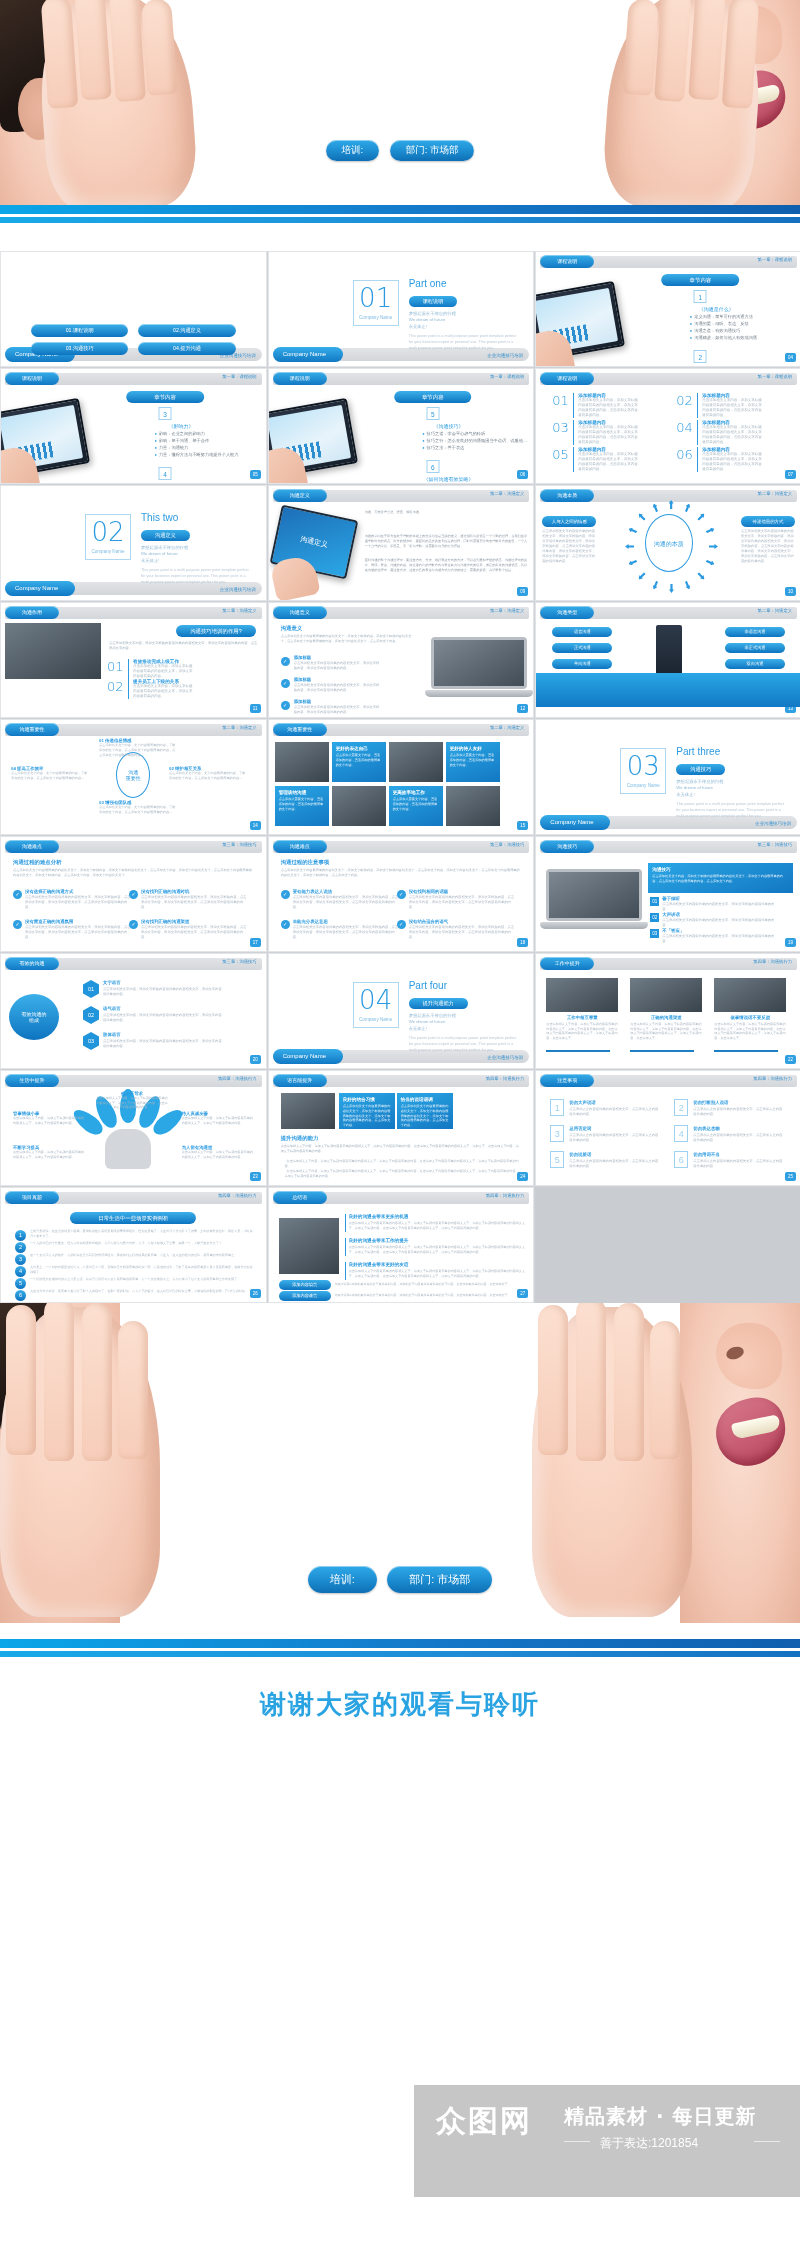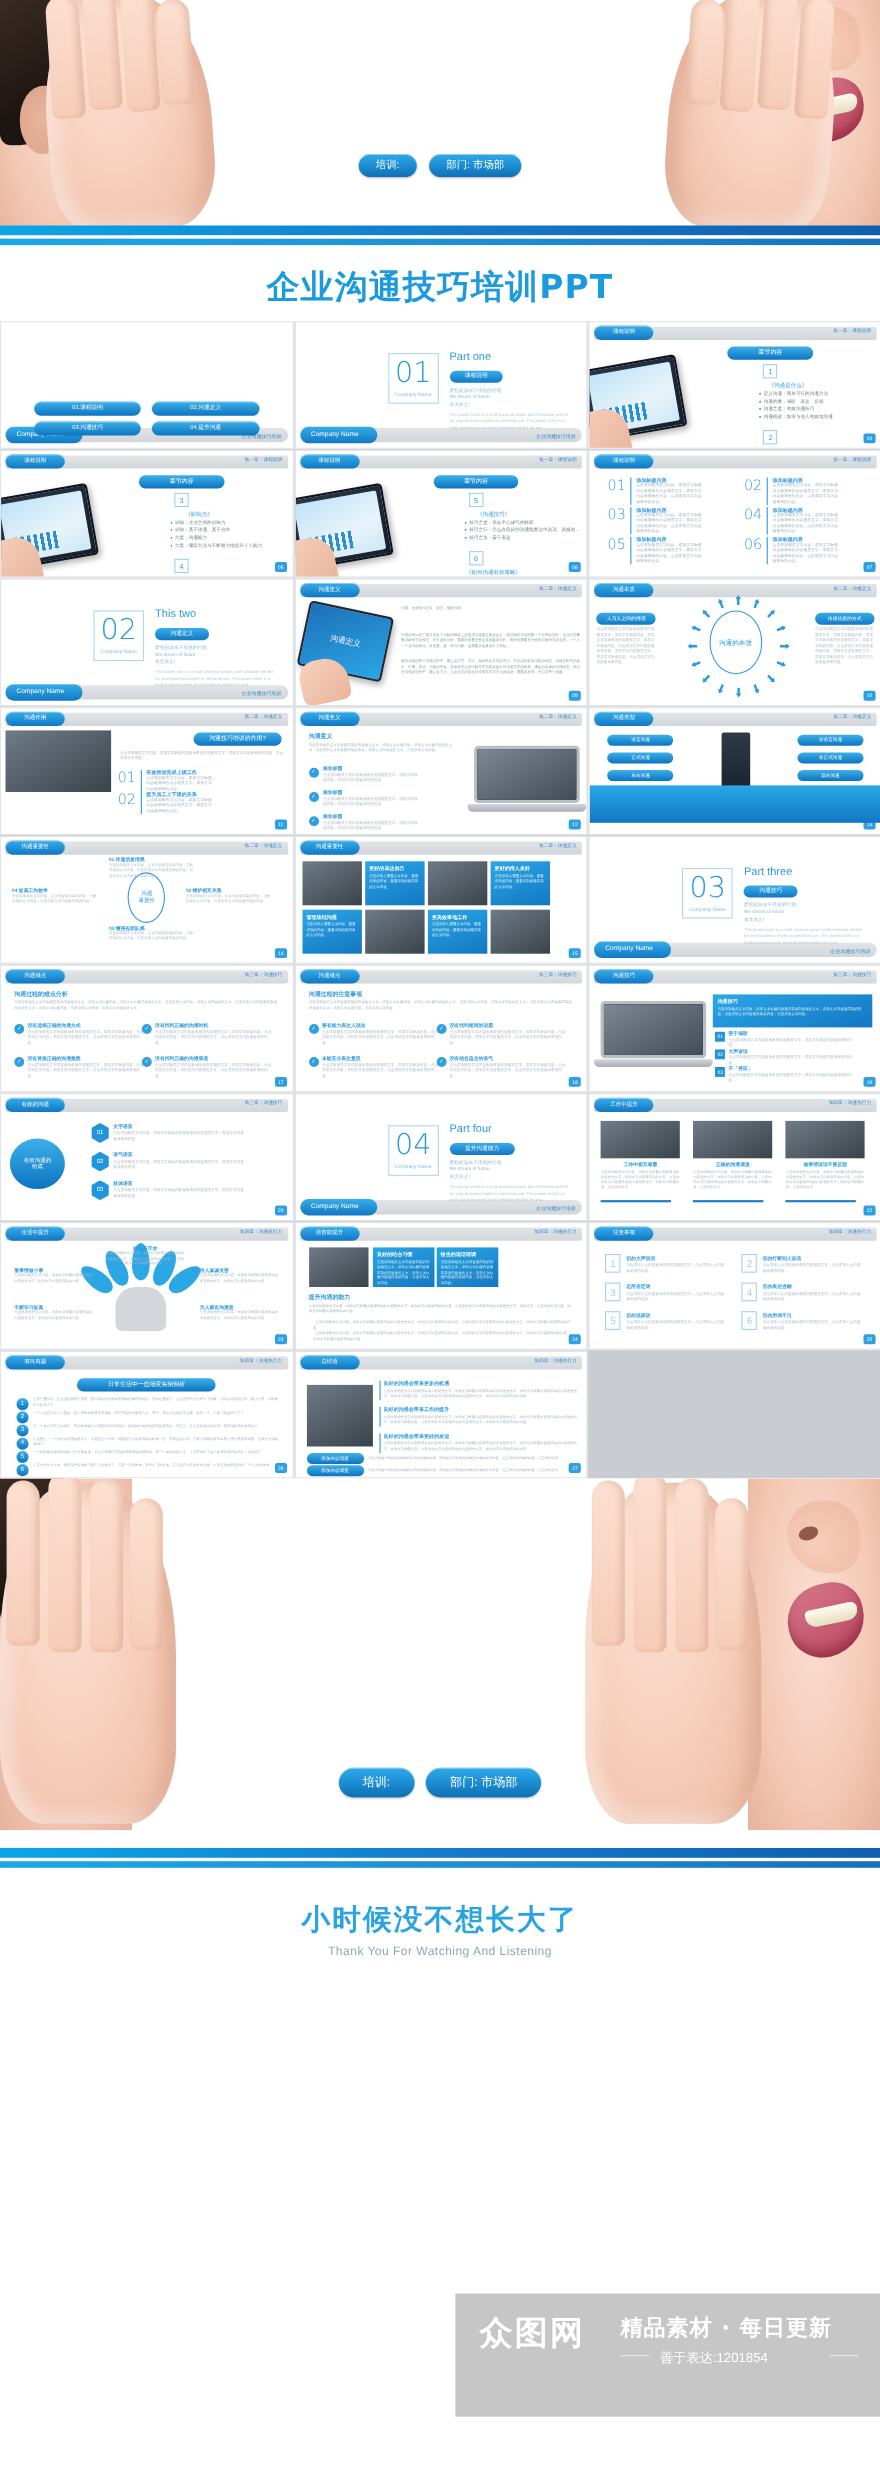--- a/index.html
+++ b/index.html
@@ -280,21 +280,20 @@
   </div>
 
   <div class="hero-stripes">
     <div class="stripe-a"></div>
       <div class="stripe-gap"></div>
       <div class="stripe-b"></div>
   </div>
 </div>
 
 <div class="titleblock">
-  <div class="main-title">企业沟通技巧培训PPT</div>
 </div>
 
 <div class="grid" id="grid">
     <div class="slide">
       <div class="s-footbar"></div>
       <div class="s-footname">Company Name</div>
       <div class="s-footright">企业沟通技巧培训</div>
       <div class="c-items">
         <div class="c-item">01.课程说明</div>
         <div class="c-item">02.沟通定义</div>
@@ -863,22 +862,21 @@
     <span class="pill" style="font-size:11px;padding:6px 22px;border-radius:14px;">部门: 市场部</span>
   </div>
 </div>
 
 <div class="footer">
   <div class="stripes">
     <div class="stripe-a"></div>
       <div class="stripe-gap"></div>
       <div class="stripe-b"></div>
   </div>
-  <div class="f-thanks-cn">小时候没不想长大了</div>
-  <div class="f-thanks-en">Thank You For Watching And Listening</div>
+  <div class="f-thanks-cn">谢谢大家的观看与聆听</div>
 </div>
 
 <div class="watermark" style="top:2085px;">
   <div class="wm-logo">众图网</div>
   <div class="wm-slogan">精品素材 · 每日更新</div>
   <div class="wm-rule" style="left:150px;width:26px;"></div>
   <div class="wm-rule" style="right:20px;width:26px;"></div>
   <div class="wm-code">善于表达:1201854</div>
 </div>
 

